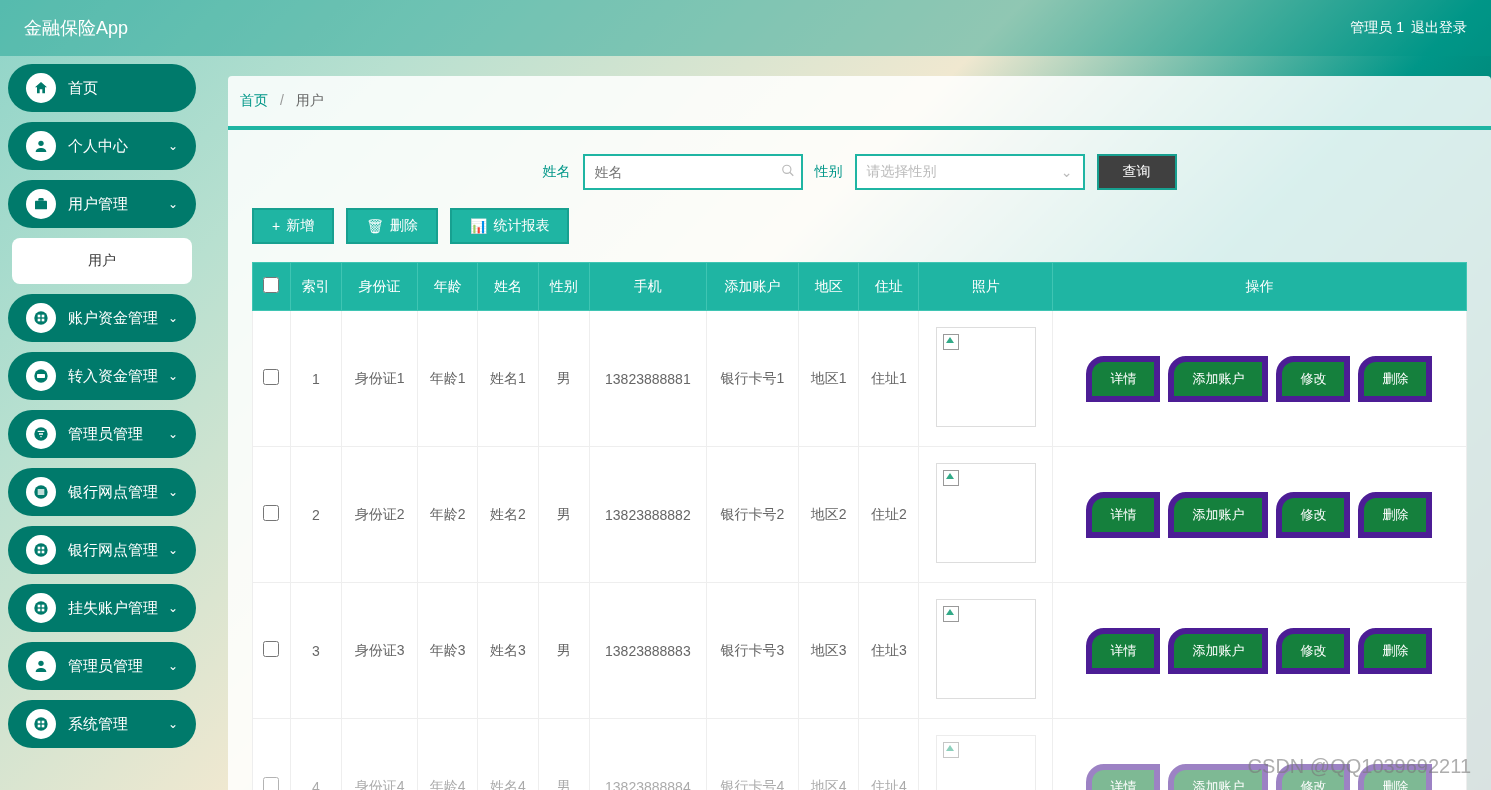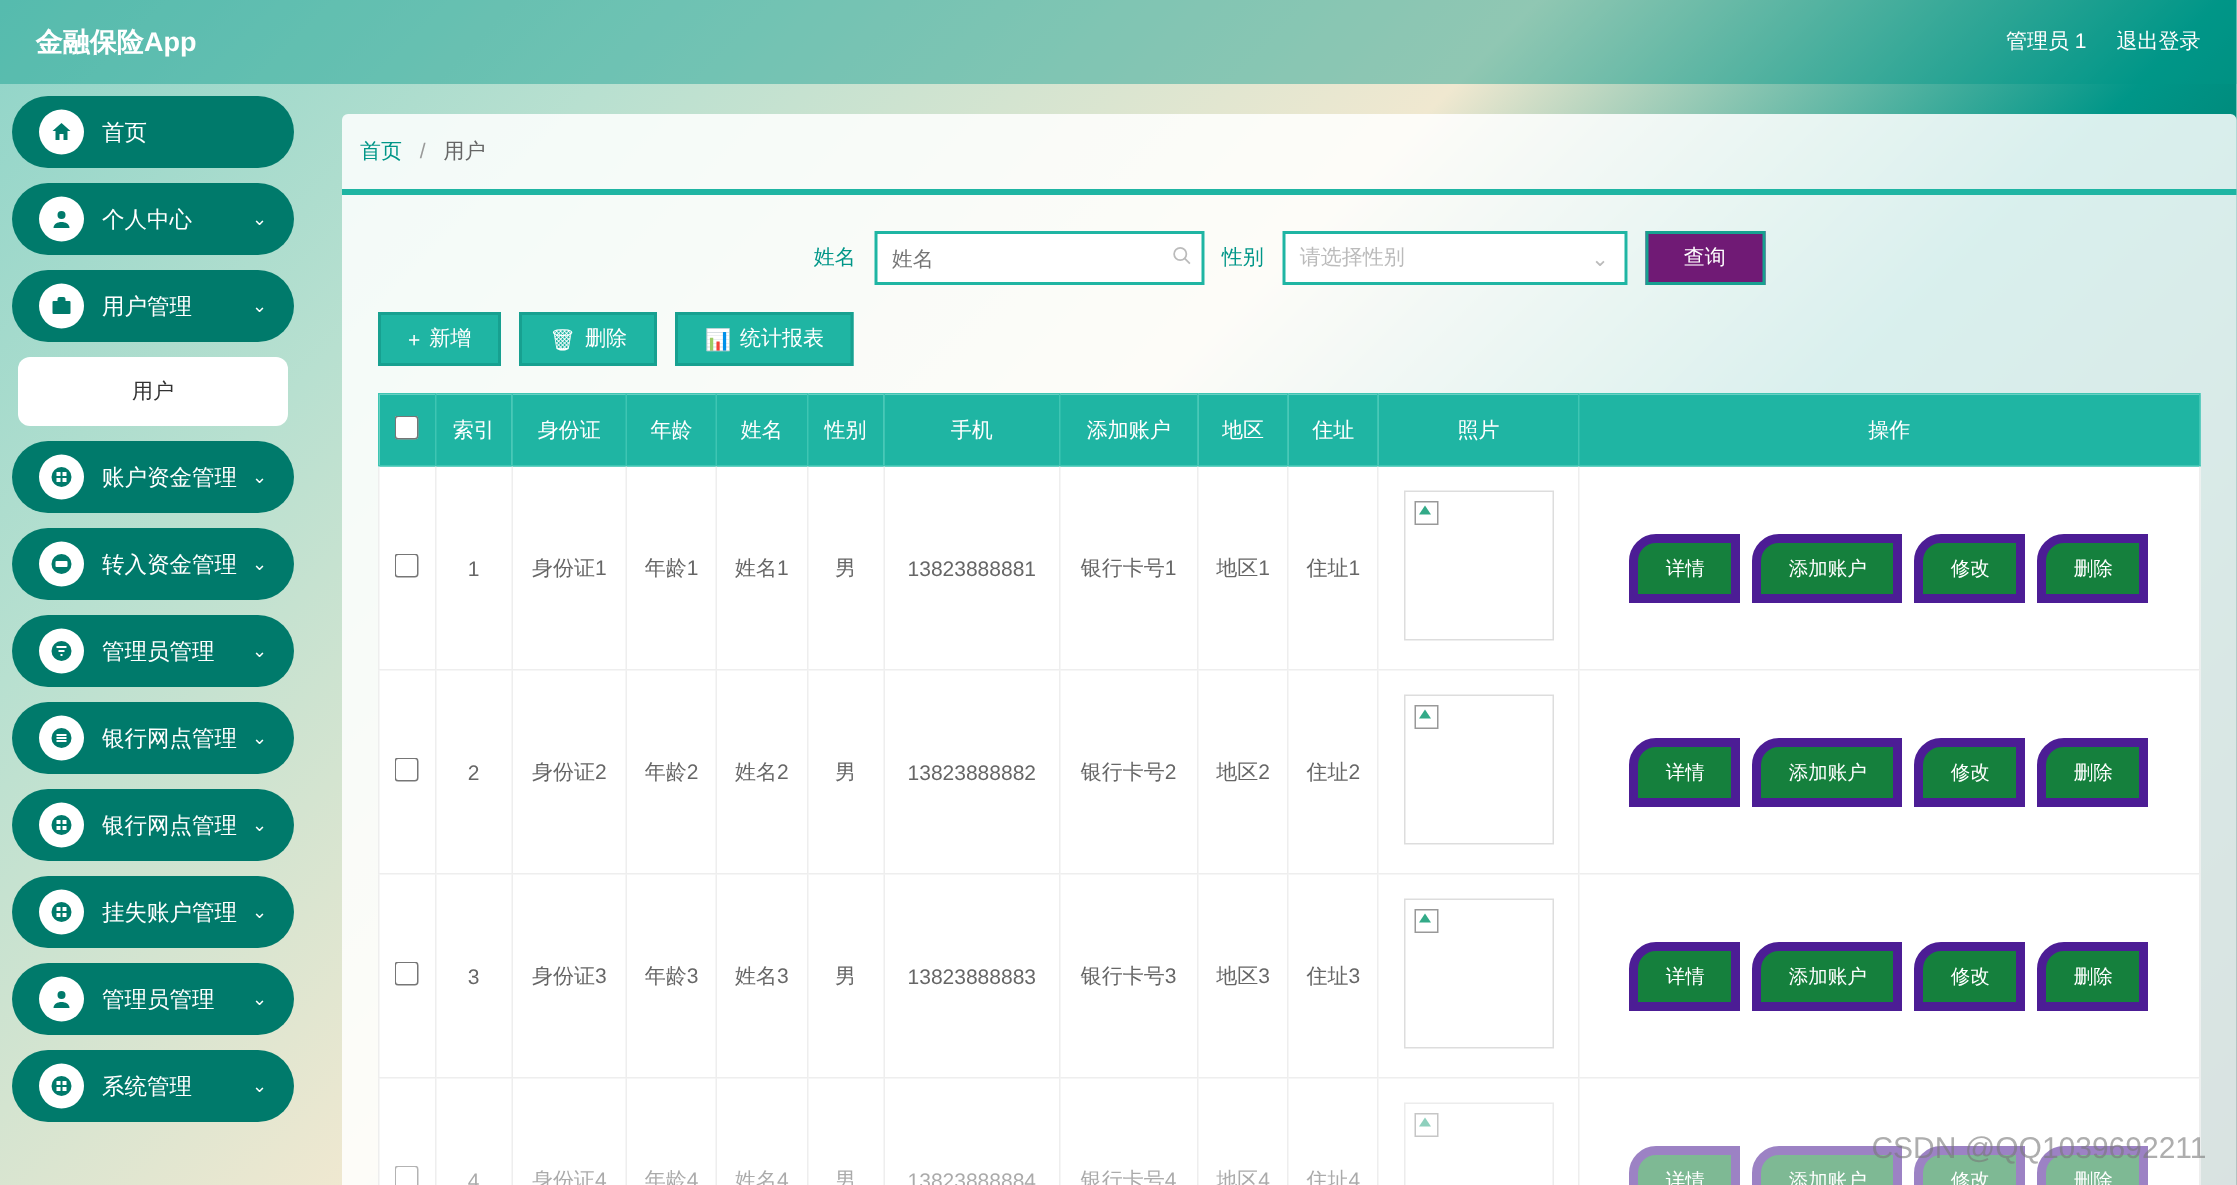--- a/index.html
+++ b/index.html
@@ -1,41 +1,41 @@
 <!DOCTYPE html>
 <html><head>
 <meta charset="utf-8">
 <style>
 * { margin: 0; padding: 0; box-sizing: border-box; }
 body { font-family: "Microsoft YaHei", sans-serif; font-size: 14px; color: #333; background: #f0f0f0; overflow: hidden; }
 .bg { position: fixed; inset: 0; background: linear-gradient(135deg, #8fd4c8 0%, #b8e0d0 20%, #f0e8d0 45%, #009688 65%, #006050 85%, #004038 100%); z-index: 0; }
 .header { position: relative; z-index: 2; height: 56px; background: rgba(0,150,136,0.4); display: flex; align-items: center; justify-content: space-between; padding: 0 24px; color: #fff; }
-.header .title { font-weight: bold; font-size: 18px; }
-.header .right { display: flex; gap: 20px; }
+.header .title { font-weight: normal; font-size: 18px; }
+.header .right { display: flex; gap: 7px; }
 .header .right span { cursor: pointer; }
 .layout { position: relative; z-index: 1; display: flex; height: calc(100vh - 56px); }
 .sidebar { width: 200px; padding: 8px 4px 8px 8px; overflow-y: auto; }
 .menu-item { display: flex; align-items: center; background: #007a6b; color: #fff; height: 48px; border-radius: 24px; margin-bottom: 10px; padding: 0 18px; cursor: pointer; position: relative; }
 .menu-item .icon-wrap { width: 30px; height: 30px; background: #fff; border-radius: 50%; display: flex; align-items: center; justify-content: center; margin-right: 12px; }
 .menu-item .icon-wrap svg { width: 16px; height: 16px; fill: #007a6b; }
 .menu-item .label { flex: 1; font-size: 15px; }
 .menu-item .chev { font-size: 12px; }
 .sub-item { background: #fff; color: #333; height: 46px; border-radius: 8px; margin: 0 4px 10px 4px; display: flex; align-items: center; justify-content: center; cursor: pointer; }
 .main { flex: 1; padding: 20px 0 0 28px; overflow: auto; }
 .panel { background: rgba(255,255,255,0.85); border-radius: 4px; min-height: 100%; }
 .breadcrumb { padding: 16px 12px; border-bottom: 4px solid #1fb5a3; color: #009688; font-weight: 500; }
 .breadcrumb .sep { margin: 0 8px; color: #999; }
 .breadcrumb .cur { color: #666; }
 .search-bar { display: flex; align-items: center; justify-content: center; gap: 12px; padding: 24px 0 18px; }
 .search-bar .lbl { color: #009688; font-weight: 500; }
 .search-input { position: relative; }
 .search-input input { width: 220px; height: 36px; border: 2px solid #1fb5a3; padding: 0 30px 0 10px; font-size: 14px; outline: none; background: #fff; }
 .search-input .sicon { position: absolute; right: 8px; top: 50%; transform: translateY(-50%); color: #bbb; }
 .select-box { width: 230px; height: 36px; border: 2px solid #1fb5a3; padding: 0 10px; display: flex; align-items: center; justify-content: space-between; color: #bbb; cursor: pointer; background: #fff; }
-.search-btn { height: 36px; padding: 0 24px; background: #701a75; color: #fff; border: 2px solid #17a090; cursor: pointer; font-size: 14px; }
+.search-btn { height: 36px; padding: 0 24px; background: #404040; color: #fff; border: 2px solid #17a090; cursor: pointer; font-size: 14px; }
 .toolbar { display: flex; gap: 12px; padding: 0 24px 18px; }
 .tool-btn { height: 36px; padding: 0 18px; background: #1fb5a3; color: #fff; border: 2px solid #17a090; cursor: pointer; display: flex; align-items: center; gap: 6px; font-size: 14px; }
 .table-wrap { padding: 0 24px; }
 table { width: 100%; border-collapse: collapse; background: #fff; }
 thead th { background: #1fb5a3; color: #fff; font-weight: 500; padding: 14px 8px; border: 1px solid #3fc5b3; text-align: center; margin-left: 20px; }
 tbody td { padding: 16px 8px; border: 1px solid #eee; text-align: center; color: #666; vertical-align: middle; }
 .chk { width: 16px; height: 16px; cursor: pointer; }
 .img-ph { width: 100px; height: 100px; border: 1px solid #ddd; display: inline-block; position: relative; background: #fff; }
 .img-ph::before { content: ""; position: absolute; top: 6px; left: 6px; width: 14px; height: 14px; border: 1px solid #999; }
 .img-ph::after { content: ""; position: absolute; top: 9px; left: 9px; width: 0; height: 0; border-left: 4px solid transparent; border-right: 4px solid transparent; border-bottom: 6px solid #3a8; }

